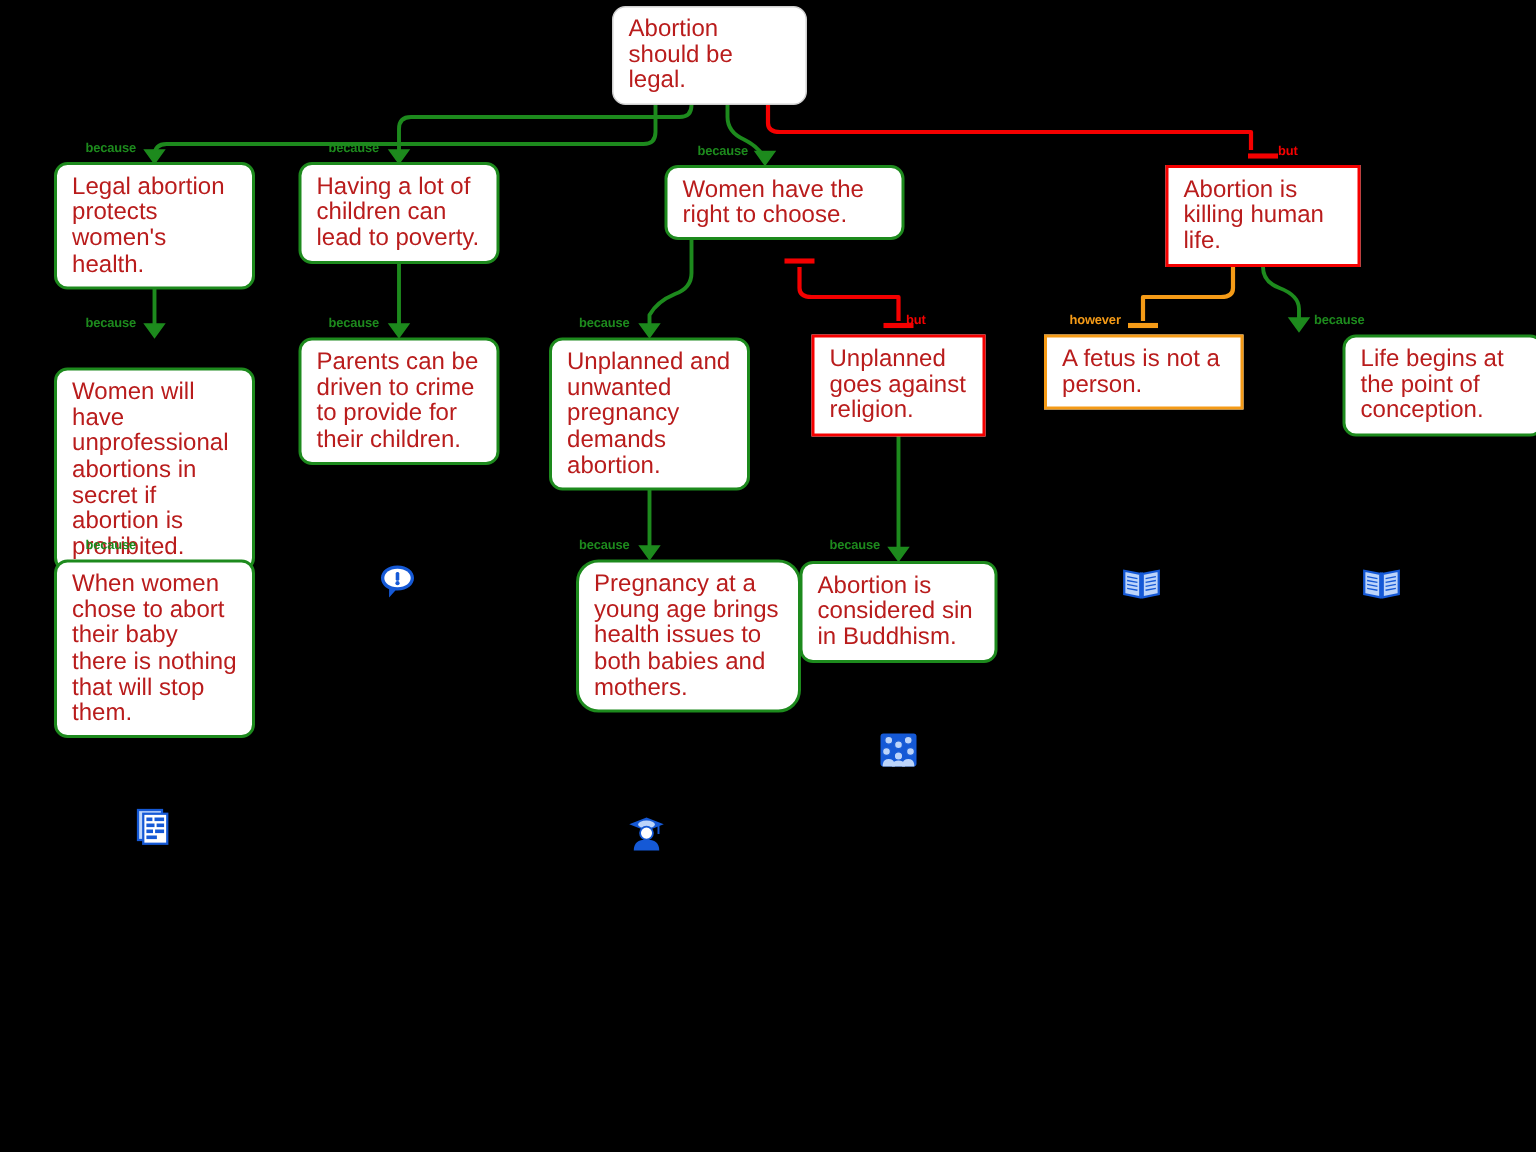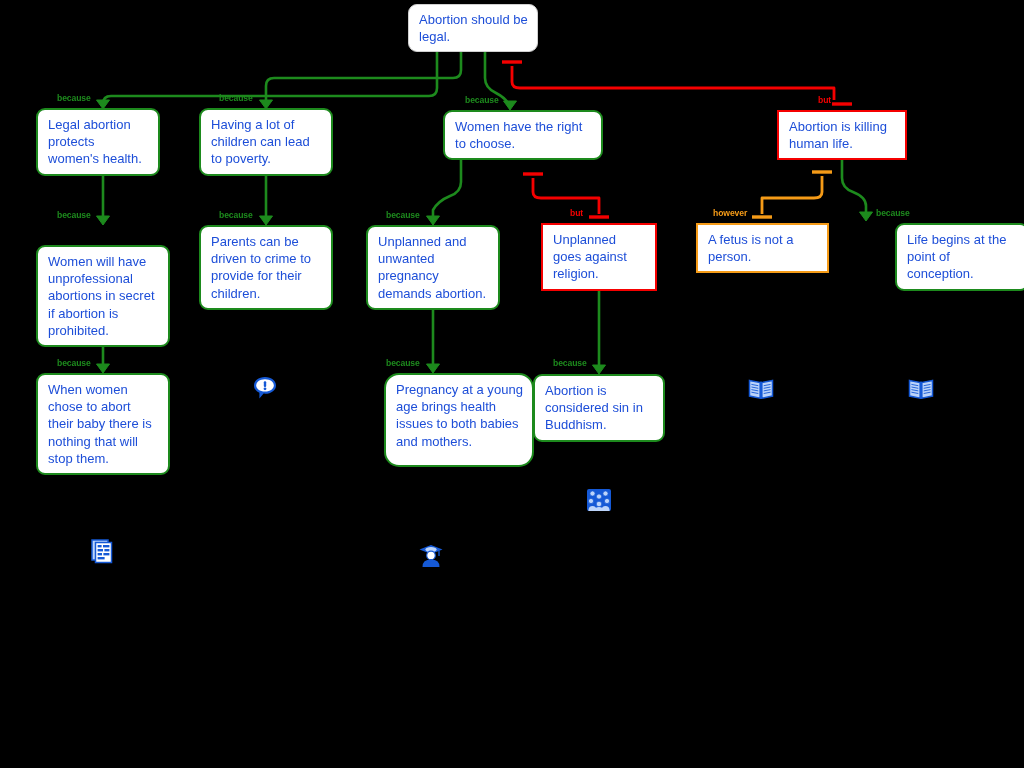--- a/index.html
+++ b/index.html
@@ -23,23 +23,23 @@
   }
   .node {
     position: absolute;
     background: #ffffff;
     box-sizing: border-box;
     display: flex;
     align-items: flex-start;
     padding: 6px 9px 6px 10px;
   }
   .node .txt {
-    font-size: 13px;
+    font-size: 16px;
     line-height: 17.2px;
-    color: #1d4ed8;
+    color: #b91c1c;
     letter-spacing: 0.02px;
     white-space: pre-wrap;
   }
   .node.support {
     border: 2.5px solid #1d8a1d;
     border-radius: 9px;
   }
   .node.oppose {
     border: 2.5px solid #f50000;
     border-radius: 0px;
@@ -55,21 +55,21 @@
   }
   .edge-label {
     position: absolute;
     font-size: 8.6px;
     font-weight: bold;
     letter-spacing: -0.1px;
     white-space: nowrap;
     line-height: 9px;
   }
   .edge-label.support { color: #1d8a1d; }
-  .edge-label.oppose  { color: #f50000; }
+  .edge-label.oppose  { color: #f50000; margin-left: 34px; }
   .edge-label.however { color: #f59b17; }
 
   .icon {
     position: absolute;
     width: 26px;
     height: 26px;
   }
   .icon svg { display: block; width: 100%; height: 100%; }
 </style>
 </head>
@@ -106,21 +106,21 @@
       <path d="M 433 301 L 433 370" fill="none" stroke="#1d8a1d" stroke-width="2.6" stroke-linecap="butt" stroke-linejoin="round"></path>
       <path d="M 426.5 364 L 439.5 364 L 433 373 Z" fill="#1d8a1d" stroke="#1d8a1d" stroke-width="1"></path>
       <path d="M 599 273 L 599 371" fill="none" stroke="#1d8a1d" stroke-width="2.6" stroke-linecap="butt" stroke-linejoin="round"></path>
       <path d="M 592.5 365 L 605.5 365 L 599 374 Z" fill="#1d8a1d" stroke="#1d8a1d" stroke-width="1"></path>
     </svg>
 
   <div id="nodes-layer">
       <div class="node root" style="left: 408px; top: 4px; width: 130px; min-height: 47px;">
         <span class="txt">Abortion should be legal.</span>
       </div>
-      <div class="node support" style="left: 36px; top: 108px; width: 124px; min-height: 60px;">
+      <div class="node support" style="left: 36px; top: 108px; width: 134px; min-height: 60px;">
         <span class="txt">Legal abortion protects women's health.</span>
       </div>
       <div class="node support" style="left: 199px; top: 108px; width: 134px; min-height: 60px;">
         <span class="txt">Having a lot of children can lead to poverty.</span>
       </div>
       <div class="node support" style="left: 443px; top: 110px; width: 160px; min-height: 47px; align-items: flex-end;">
         <span class="txt">Women have the right to choose.</span>
       </div>
       <div class="node oppose" style="left: 777px; top: 110px; width: 130px; min-height: 47px;">
         <span class="txt">Abortion is killing human life.</span>

